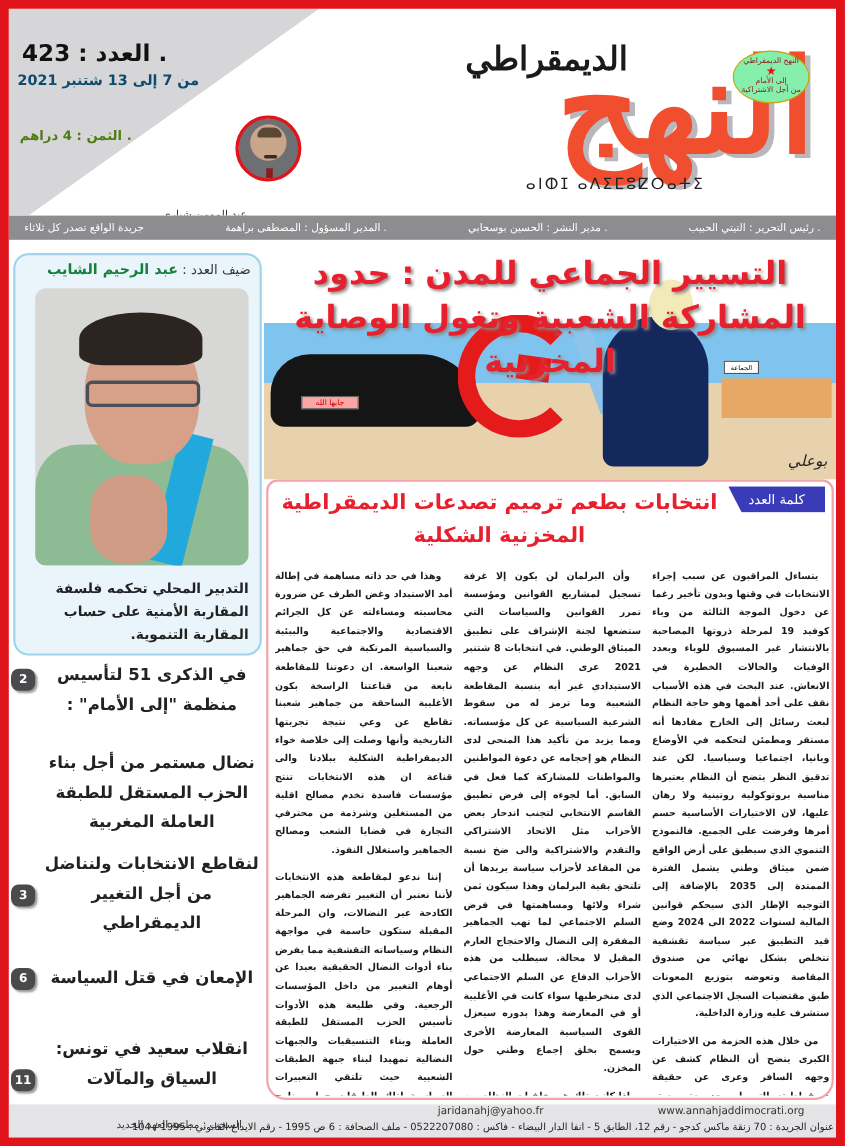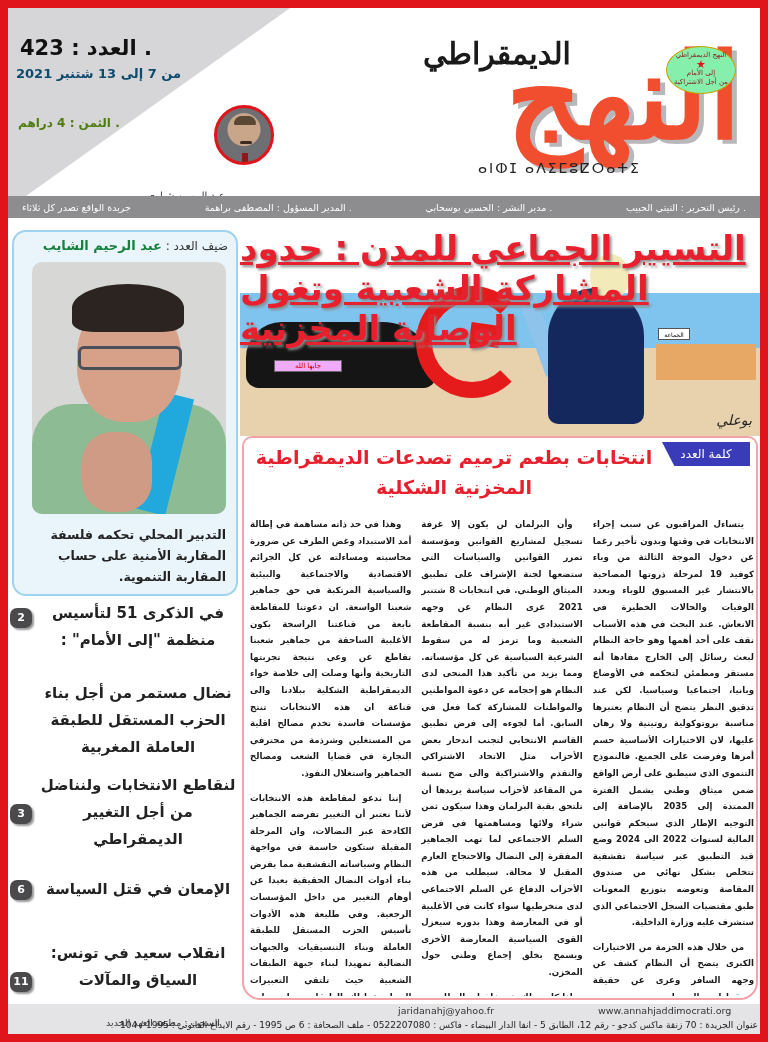--- a/index.html
+++ b/index.html
@@ -46,30 +46,30 @@
   
   .toc { position: absolute; left: 0; top: 592px; width: 236px; height: 406px; }
   .toc-item { position: absolute; left: 0; width: 236px; }
   .toc-num { position: absolute; left: 2px; width: 22px; height: 20px; background: #4a4a4c; color: #fff; border-radius: 7px; font-size: 11px; font-weight: bold; text-align: center; line-height: 20px; box-shadow: 2px 2px 2px #999; }
   .toc-text { position: absolute; left: 30px; width: 200px; direction: rtl; text-align: center; font-weight: bold; color: #222; font-size: 15px; line-height: 27px; }
 
   
   .lead { position: absolute; left: 232px; top: 218px; width: 520px; height: 210px; overflow: hidden; }
   .cartoon-bg { position: absolute; left: 0; top: 0; width: 520px; height: 210px; background: linear-gradient(#ffffff 0 32%, #7fc4ee 32% 58%, #e8d2ae 58% 100%); }
   .cartoon-car { position: absolute; left: 6px; top: 96px; width: 190px; height: 66px; background: #151515; border-radius: 40px 60px 14px 14px; }
-  .cartoon-car .plate { position: absolute; left: 28px; top: 38px; width: 68px; height: 12px; background: #f0abfc; border: 1px solid #666; font-size: 7px; color: #c00; text-align: center; line-height: 11px; direction: rtl; }
+  .cartoon-car .plate { position: absolute; left: 28px; top: 38px; width: 52px; height: 12px; background: #fca5a5; border: 1px solid #666; font-size: 7px; color: #c00; text-align: center; line-height: 11px; direction: rtl; }
   .cartoon-crescent { position: absolute; left: 176px; top: 60px; width: 112px; height: 112px; border-radius: 50%; border: 16px solid #e51a1a; border-right-color: transparent; }
   .cartoon-flag { position: absolute; left: 230px; top: 98px; width: 30px; height: 22px; background: #e51a1a; transform: rotate(8deg); }
   .cartoon-man { position: absolute; left: 308px; top: 62px; width: 96px; height: 136px; background: #15285e; border-radius: 48px 48px 10px 10px; }
   .cartoon-head { position: absolute; left: 350px; top: 28px; width: 40px; height: 46px; background: #f3eaba; border-radius: 50%; }
   .cartoon-tie { position: absolute; left: 292px; top: 70px; width: 18px; height: 80px; background: #8ec3ec; transform: rotate(-20deg); }
   .cartoon-town { position: absolute; left: 416px; top: 118px; width: 100px; height: 36px; background: #e8a865; }
   .cartoon-sign { position: absolute; left: 418px; top: 102px; width: 32px; height: 12px; background: #fff; border: 1px solid #555; font-size: 6px; text-align: center; line-height: 11px; direction: rtl; }
   .cartoon-signature { position: absolute; right: 8px; bottom: 8px; font-size: 14px; font-style: italic; color: #222; direction: rtl; font-family: "DejaVu Serif", serif; }
-  .lead-title { position: absolute; left: 0; top: 0; width: 520px; direction: rtl; text-align: left; font-size: 34px; font-weight: bold; color: #e81f2c; line-height: 40px; text-shadow: 2px 2px 3px #888; padding-top: 2px; text-decoration: underline; }
+  .lead-title { position: absolute; left: 0; top: 0; width: 520px; direction: rtl; text-align: center; font-size: 29px; font-weight: bold; color: #e81f2c; line-height: 40px; text-shadow: 2px 2px 3px #888; padding-top: 2px; }
 
   
   .editorial { position: absolute; left: 234px; top: 428px; width: 516px; height: 564px; border: 2px solid #f3a4a9; border-radius: 10px 10px 18px 18px; background: #fff; }
   .ed-tag { position: absolute; right: 6px; top: 4px; width: 88px; height: 24px; background: #3a3bb8; color: #fff; direction: rtl; font-size: 12px; text-align: center; line-height: 24px; clip-path: polygon(0 0, 100% 0, 100% 100%, 14% 100%); }
   .ed-title { position: absolute; left: 10px; top: 4px; width: 400px; direction: rtl; text-align: center; font-size: 19px; font-weight: bold; color: #e81f2c; line-height: 30px; }
   .ed-cols { position: absolute; left: 6px; top: 78px; width: 504px; height: 480px; display: flex; flex-direction: row-reverse; gap: 10px; }
   .ed-col { flex: 1; direction: rtl; text-align: justify; font-size: 8.6px; line-height: 16.6px; color: #1a1a1a; font-weight: bold; overflow: hidden; }
   .ed-col p { margin-bottom: 8px; text-indent: 10px; }
 
   

